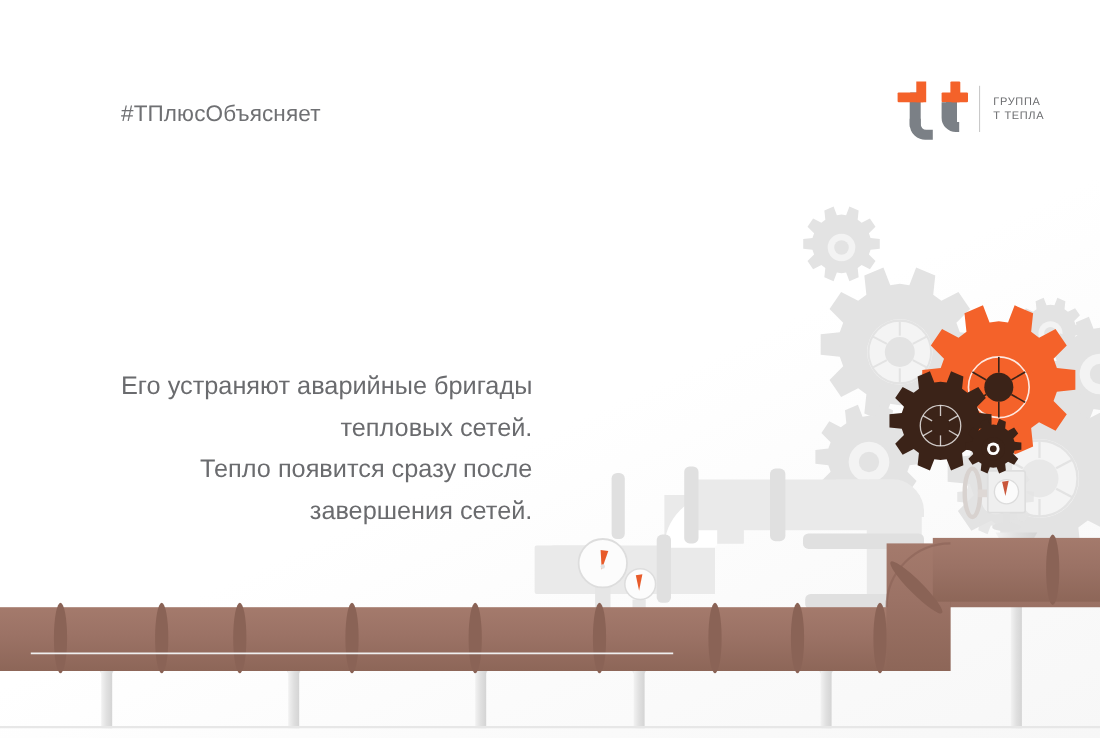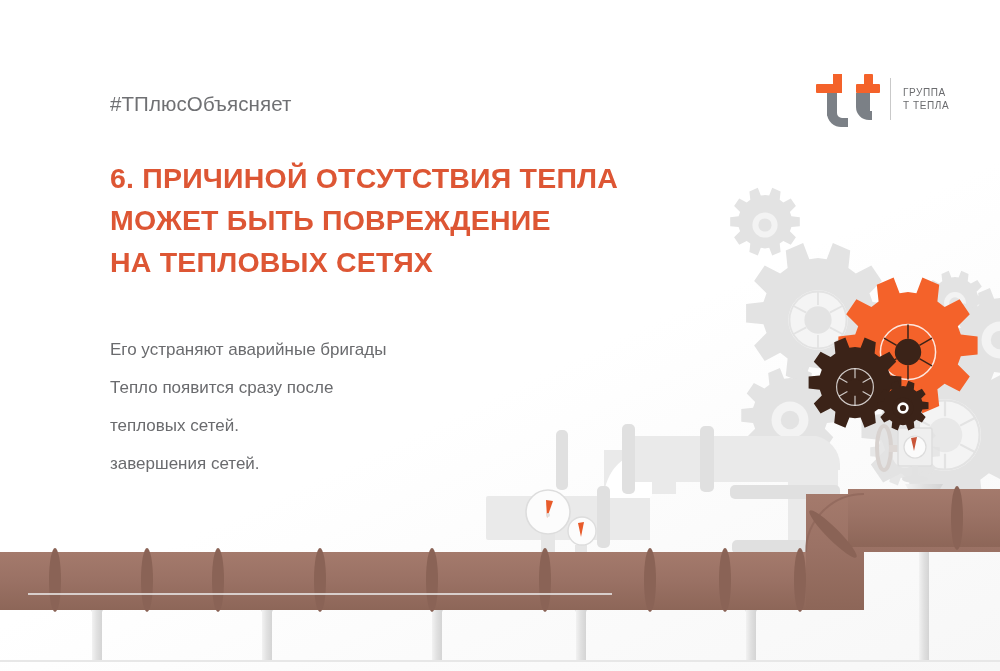--- a/index.html
+++ b/index.html
@@ -45,24 +45,25 @@
     color: #dd5634;
     letter-spacing: 0.2px;
     white-space: nowrap;
   }
   .headline .hl-line { display: block; }
 
   .bodytext {
     position: absolute;
     left: 110px;
     top: 331px;
-    font-size: 17px;
+    font-size: 23px;
     line-height: 38px;
     color: #6a6b6e;
     white-space: nowrap;
+    text-align: right;
   }
   .bodytext .bt-line { display: block; }
 
   
   .logo {
     position: absolute;
     left: 812px;
     top: 68px;
     width: 152px;
     height: 62px;
@@ -318,30 +319,25 @@
         <path d="M0,-100 l14,2 l10,-26 l28,12 l-3,28 l12,9 l25,-13 l17,25 l-20,20 l5,14 l28,3 l0,30 l-28,3 l-5,14 l20,20 l-17,25 l-25,-13 l-12,9 l3,28 l-28,12 l-10,-26 l-14,2 l-14,-2 l-10,26 l-28,-12 l3,-28 l-12,-9 l-25,13 l-17,-25 l20,-20 l-5,-14 l-28,-3 l0,-30 l28,-3 l5,-14 l-20,-20 l17,-25 l25,13 l12,-9 l-3,-28 l28,-12 l10,26 Z" fill="#3b2318"></path>
         <circle cx="0" cy="0" r="48" fill="#3b2318"></circle>
         <circle cx="0" cy="0" r="26" fill="#ffffff"></circle>
         <circle cx="0" cy="0" r="14" fill="#3b2318"></circle>
       </g>
     </g>
   </svg>
 
   <div class="hashtag">#ТПлюсОбъясняет</div>
 
-  <div class="headline">
-    <span class="hl-line">6. ПРИЧИНОЙ ОТСУТСТВИЯ ТЕПЛА</span>
-    <span class="hl-line">МОЖЕТ БЫТЬ ПОВРЕЖДЕНИЕ</span>
-    <span class="hl-line">НА ТЕПЛОВЫХ СЕТЯХ</span>
-  </div>
 
   <div class="bodytext">
     <span class="bt-line">Его устраняют аварийные бригады</span>
+    <span class="bt-line">тепловых сетей.</span>
     <span class="bt-line">Тепло появится сразу после</span>
-    <span class="bt-line">тепловых сетей.</span>
     <span class="bt-line">завершения сетей.</span>
   </div>
 
   <div class="logo">
     <svg class="logo-mark" viewBox="0 0 74 58">
 
       <g fill="#7b8086">
 
         <rect x="15" y="14" width="10" height="32" rx="1"></rect>
 

